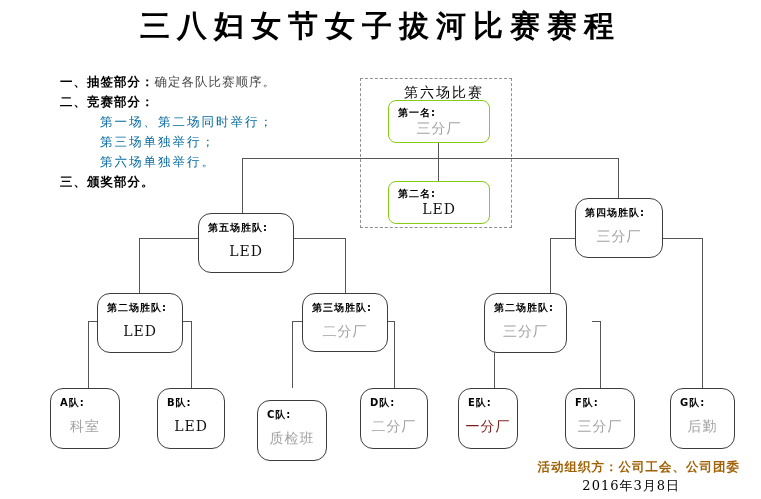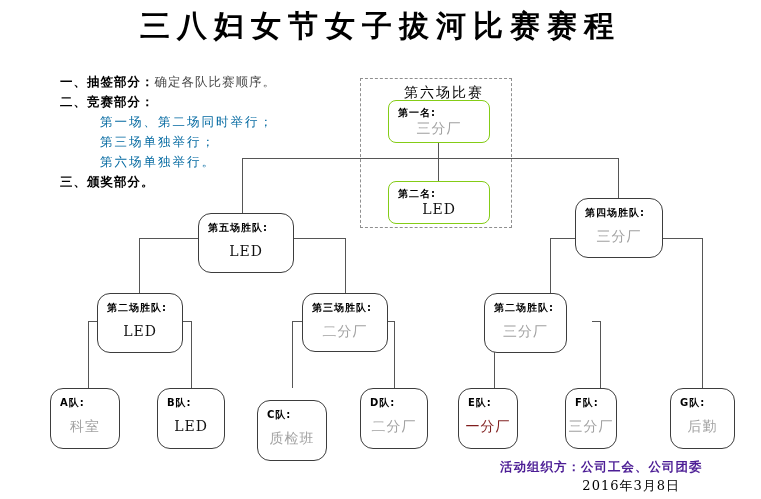--- a/index.html
+++ b/index.html
@@ -49,22 +49,22 @@
   }
   .dashedbox{
     position:absolute;border:1px dashed #8f8f8f;background:transparent;box-sizing:border-box;
   }
   .dashed-label{
     position:absolute;font-size:14px;font-weight:normal;letter-spacing:2px;color:#000;
     background:#fff;padding:0 2px;white-space:nowrap;margin-left:36px;
   }
   
   .footer-org{
-    position:absolute;left:500px;top:459px;width:240px;text-align:left;
-    font-size:12.5px;font-weight:bold;letter-spacing:1px;white-space:nowrap;color:#4c1d95;
+    position:absolute;left:500px;top:459px;width:240px;text-align:right;
+    font-size:12.5px;font-weight:bold;letter-spacing:1px;white-space:nowrap;color:#a16207;
   }
   .footer-date{
     position:absolute;left:520px;top:477px;width:160px;text-align:right;
     font-family:"DejaVu Serif","Liberation Serif",serif;font-size:13px;
     letter-spacing:1px;color:#000;
   }
 </style>
 </head>
 <body>
 
@@ -158,21 +158,21 @@
     <div class="wval" style="color: rgb(162, 162, 162);">质检班</div>
   </div>
   <div class="wbox" style="left:360px;top:388px;width:68px;height:61px;">
     <div class="wlabel">D队:</div>
     <div class="wval" style="color: rgb(162, 162, 162);">二分厂</div>
   </div>
   <div class="wbox" style="left:458px;top:388px;width:60px;height:61px;">
     <div class="wlabel">E队:</div>
     <div class="wval" style="color: #7f1d1d;">一分厂</div>
   </div>
-  <div class="wbox" style="left:565px;top:388px;width:52px;height:61px;">
+  <div class="wbox" style="left:565px;top:388px;width:70px;height:61px;">
     <div class="wlabel">F队:</div>
     <div class="wval" style="color: rgb(162, 162, 162);">三分厂</div>
   </div>
   <div class="wbox" style="left:670px;top:388px;width:65px;height:61px;">
     <div class="wlabel">G队:</div>
     <div class="wval" style="color: rgb(162, 162, 162);">后勤</div>
   </div>
 
   <div class="footer-org"><span>活动组织方：</span><span>公司工会、公司团委</span></div>
   <div class="footer-date">2016年3月8日</div>

